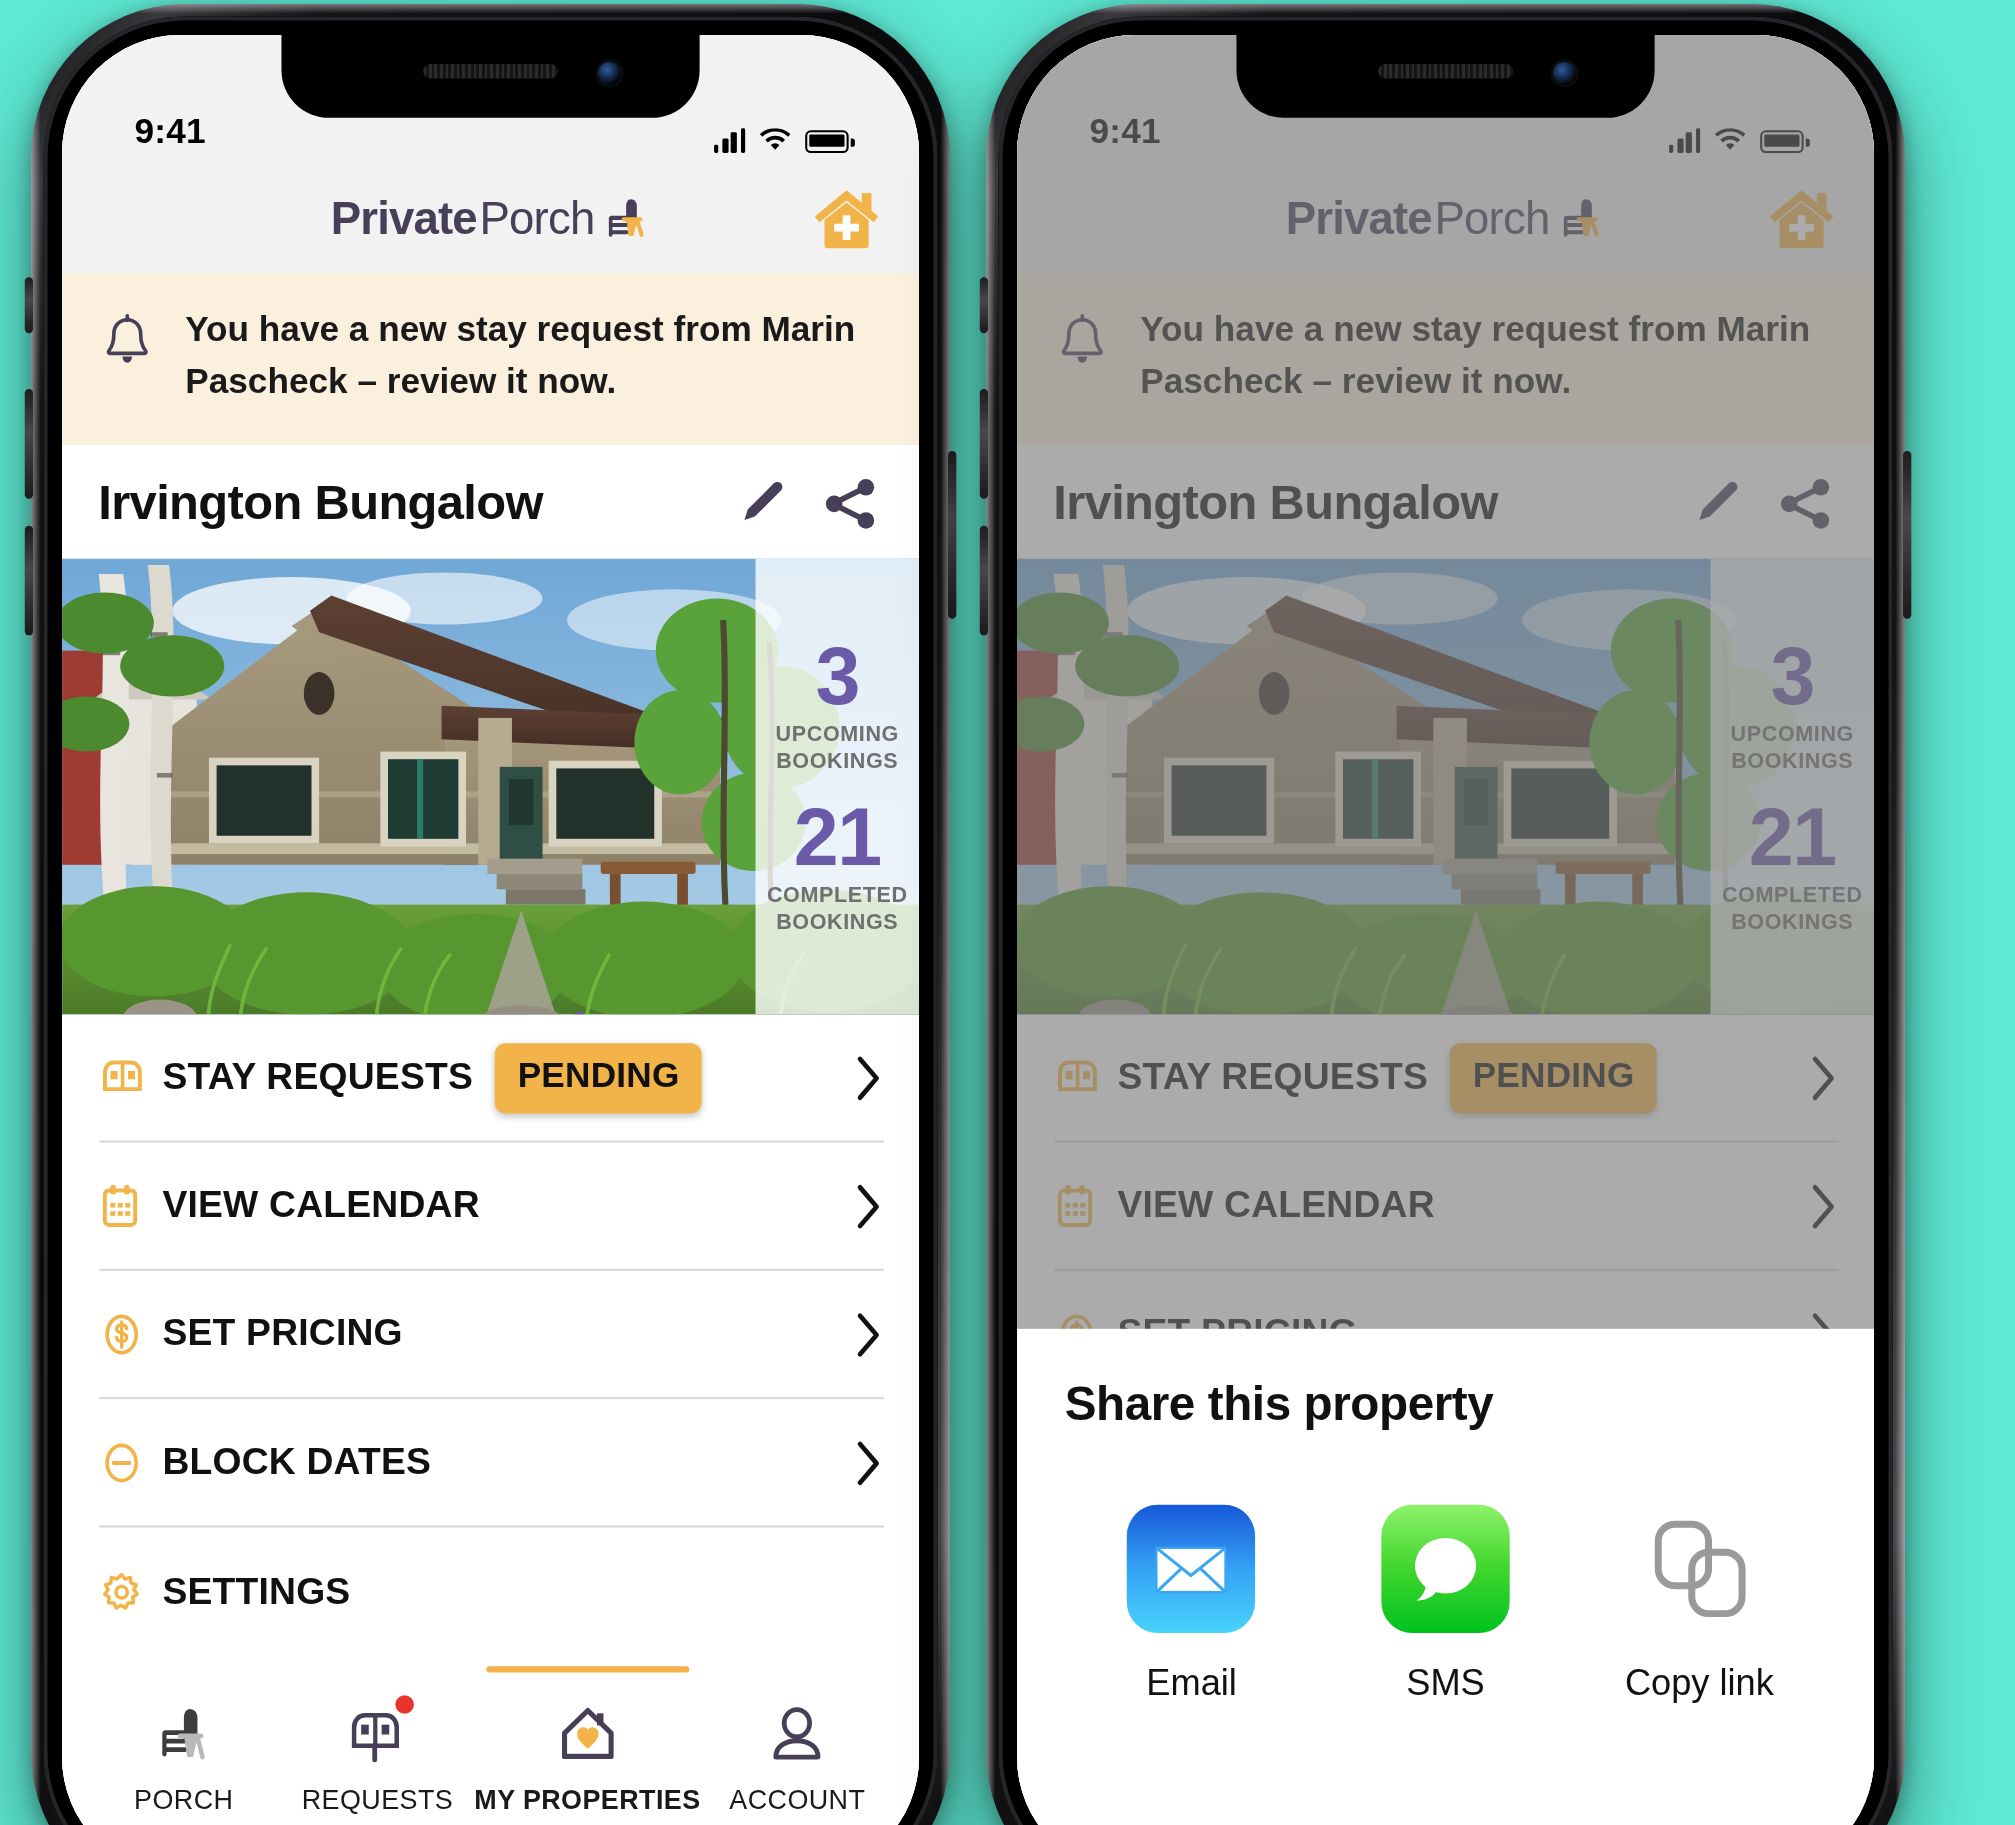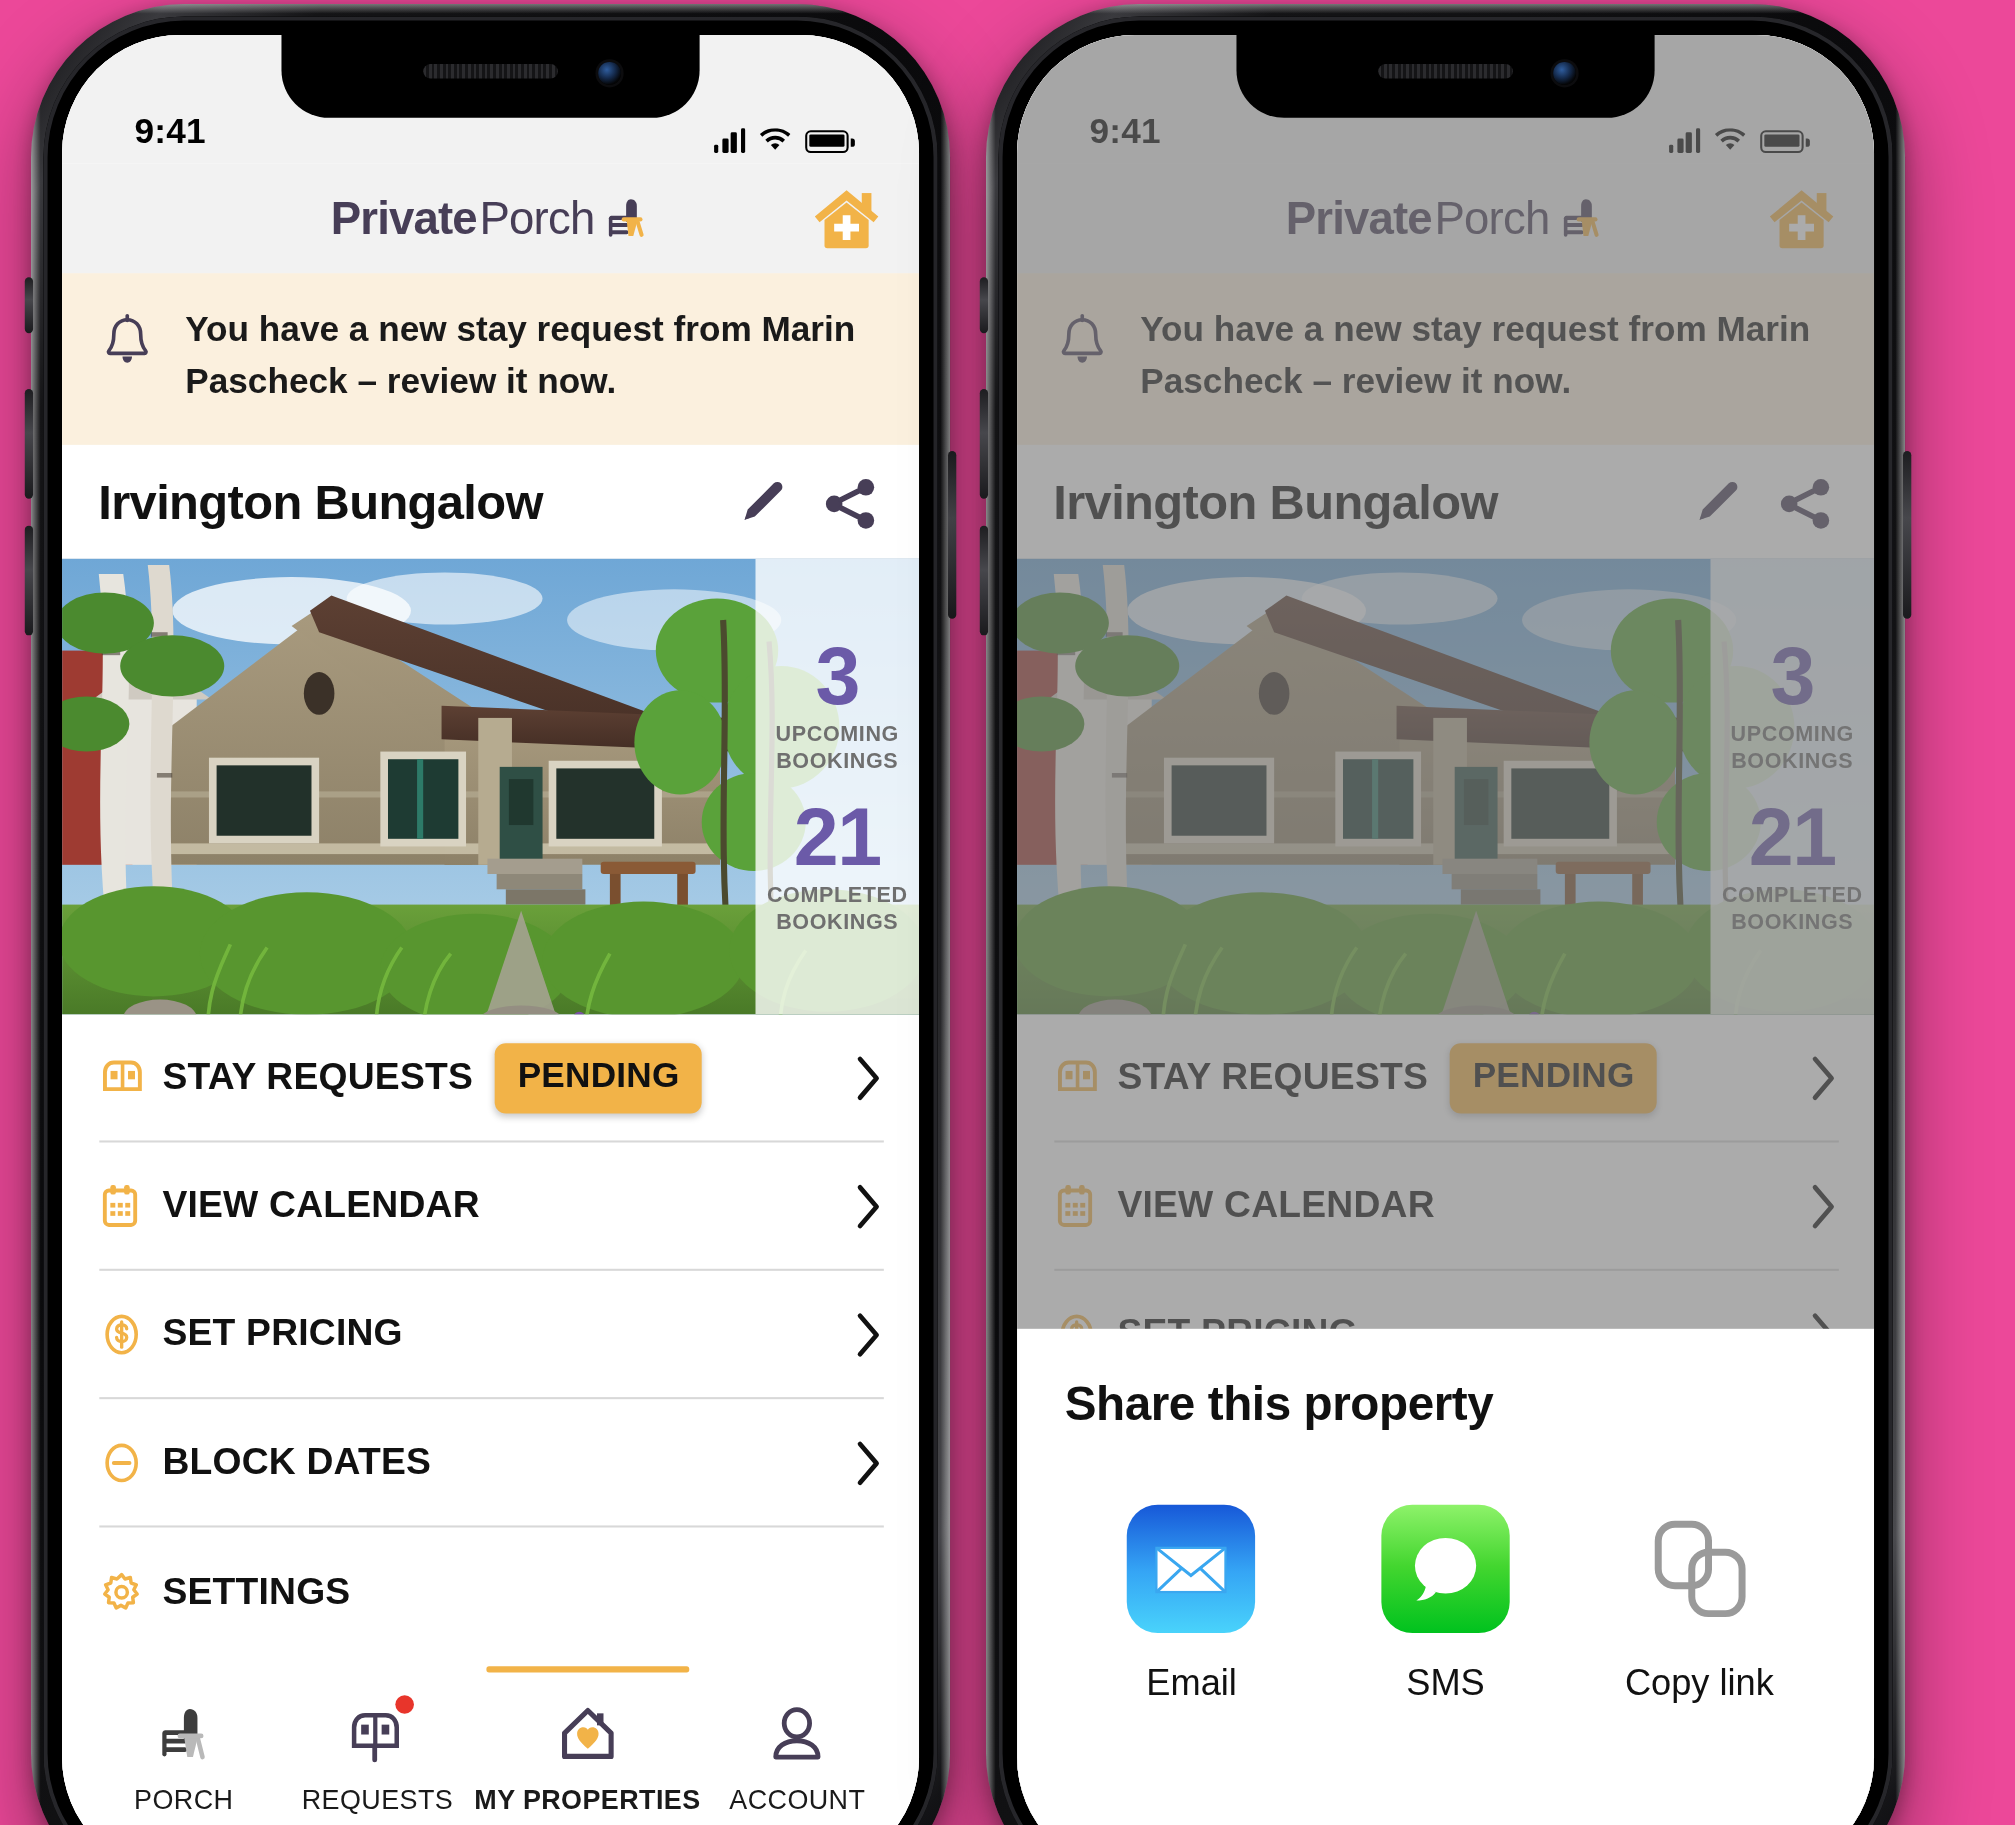--- a/index.html
+++ b/index.html
@@ -2,21 +2,21 @@
 <html style="font-size:10.8px"><head>
 <meta charset="utf-8">
 <style>
   * { box-sizing: border-box; margin: 0; padding: 0; }
   html, body {
     width: 2015px; height: 1825px;
     background: #ffffff;
     font-family: "Liberation Sans", sans-serif;
     overflow: hidden;
   }
-  .stage { position: relative; width: 2015px; height: 1825px; background:#ec4899; }
+  .stage { position: relative; width: 2015px; height: 1825px; background:#5eead4; }
 
   
   .phone {
     position: absolute;
     width: 444px; height: 919px;
     border-radius: 74px;
     background: linear-gradient(125deg,#0b0b0d 0%,#3a3a3e 6%,#141416 13%,#0a0a0c 40%,#121214 60%,#4a4a4e 88%,#141417 96%,#08080a 100%);
     box-shadow: 0 15px 39px rgba(0,0,0,.40), 0 2.7px 9.4px rgba(0,0,0,.30);
     transform: scale(2.07);
     transform-origin: top left;

